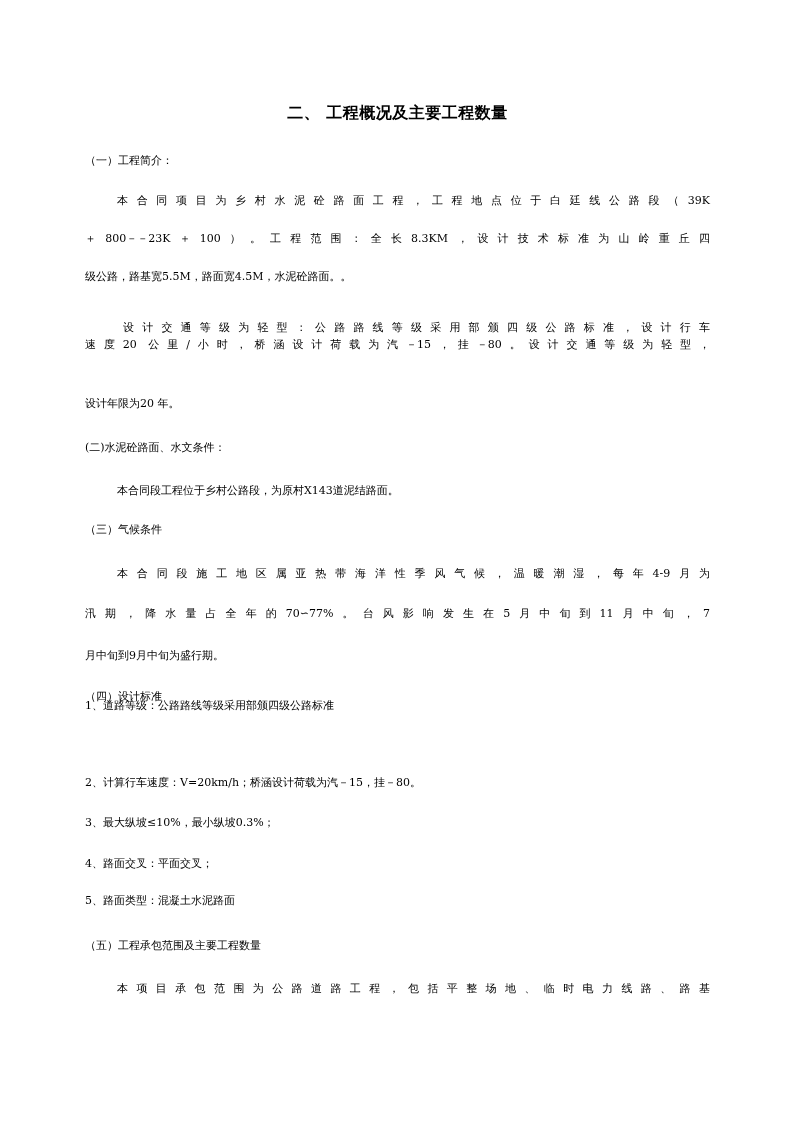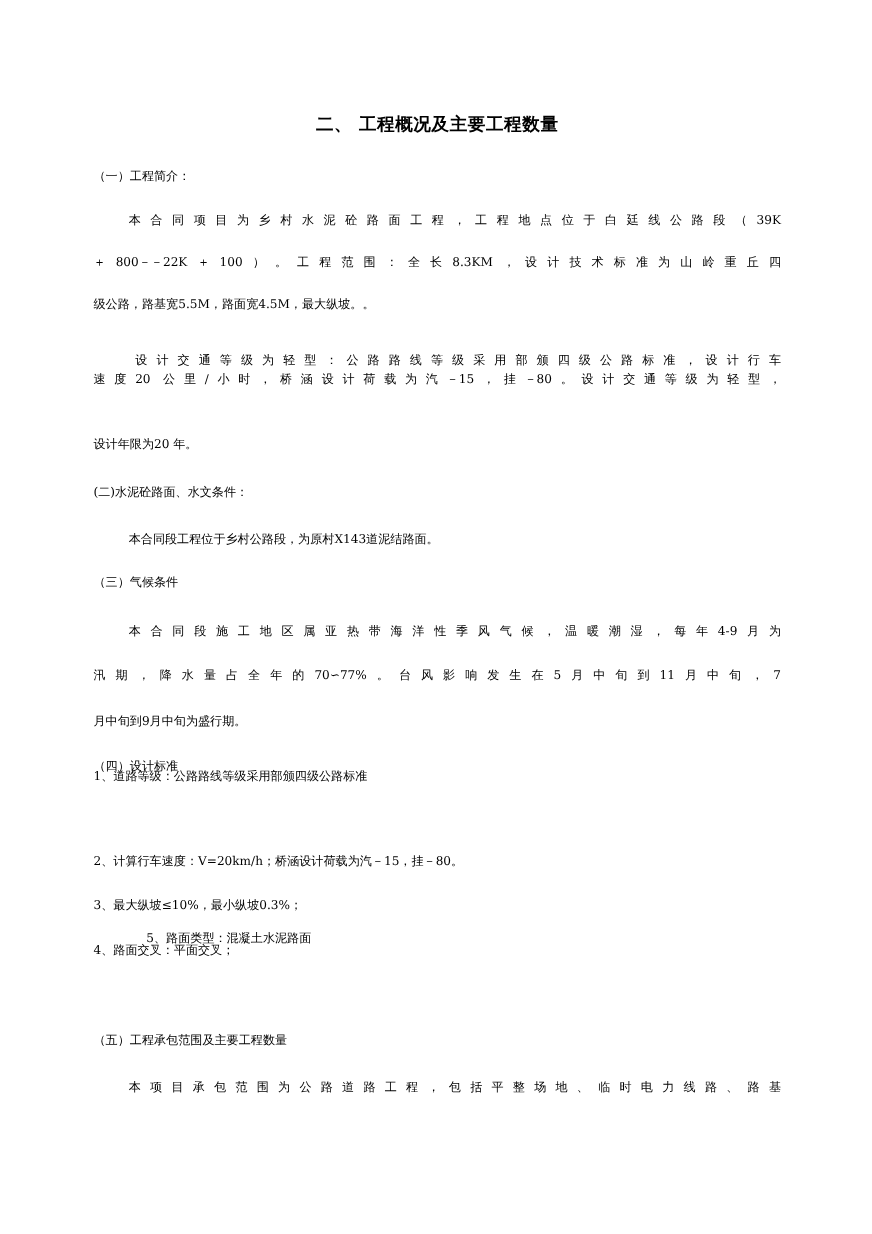--- a/index.html
+++ b/index.html
@@ -16,36 +16,36 @@
   .just.indent-wide { width:587px; }
 </style>
 </head>
 <body>
 
 <div class="page">
   <div class="title">二、 工程概况及主要工程数量</div>
 
   <div class="line" style="top:150px;">（一）工程简介：</div>
   <div class="line indent just" style="top:190px;">本合同项目为乡村水泥砼路面工程，工程地点位于白廷线公路段（39K</div>
-  <div class="line just" style="top:228px;">＋800－－22K＋100）。工程范围：全长8.3KM，设计技术标准为山岭重丘四</div>
-  <div class="line" style="top:266px;">级公路，路基宽5.5M，路面宽4.5M，最大纵坡。。</div>
+  <div class="line just" style="top:228px;">＋800－－23K＋100）。工程范围：全长8.3KM，设计技术标准为山岭重丘四</div>
+  <div class="line" style="top:266px;">级公路，路基宽5.5M，路面宽4.5M，水泥砼路面。。</div>
   <div class="line indent-wide just" style="top:317px;">设计交通等级为轻型：公路路线等级采用部颁四级公路标准，设计行车</div>
   <div class="line just" style="top:334px;">速度20 公里/小时，桥涵设计荷载为汽－15，挂－80。设计交通等级为轻型，</div>
   <div class="line" style="top:393px;">设计年限为20 年。</div>
 
   <div class="line" style="top:437px;">(二)水泥砼路面、水文条件：</div>
   <div class="line indent" style="top:480px;">本合同段工程位于乡村公路段，为原村X143道泥结路面。</div>
 
   <div class="line" style="top:519px;">（三）气候条件</div>
   <div class="line indent just" style="top:563px;">本合同段施工地区属亚热带海洋性季风气候，温暖潮湿，每年4-9月为</div>
   <div class="line just" style="top:603px;">汛期，降水量占全年的70∽77%。台风影响发生在5月中旬到11月中旬，7</div>
   <div class="line" style="top:645px;">月中旬到9月中旬为盛行期。</div>
 
   <div class="line" style="top:686px;">（四）设计标准</div>
   <div class="line" style="top:695px;">1、道路等级：公路路线等级采用部颁四级公路标准</div>
   <div class="line" style="top:772px;">2、计算行车速度：V=20km/h；桥涵设计荷载为汽－15，挂－80。</div>
   <div class="line" style="top:812px;">3、最大纵坡≤10%，最小纵坡0.3%；</div>
   <div class="line" style="top:853px;">4、路面交叉：平面交叉；</div>
-  <div class="line" style="top:842px;margin-left:48px;">5、路面类型：混凝土水泥路面</div>
+  <div class="line" style="top:890px;">5、路面类型：混凝土水泥路面</div>
 
   <div class="line" style="top:935px;">（五）工程承包范围及主要工程数量</div>
   <div class="line indent just" style="top:978px;">本项目承包范围为公路道路工程，包括平整场地、临时电力线路、路基</div>
 </div>
 
 </body></html>

